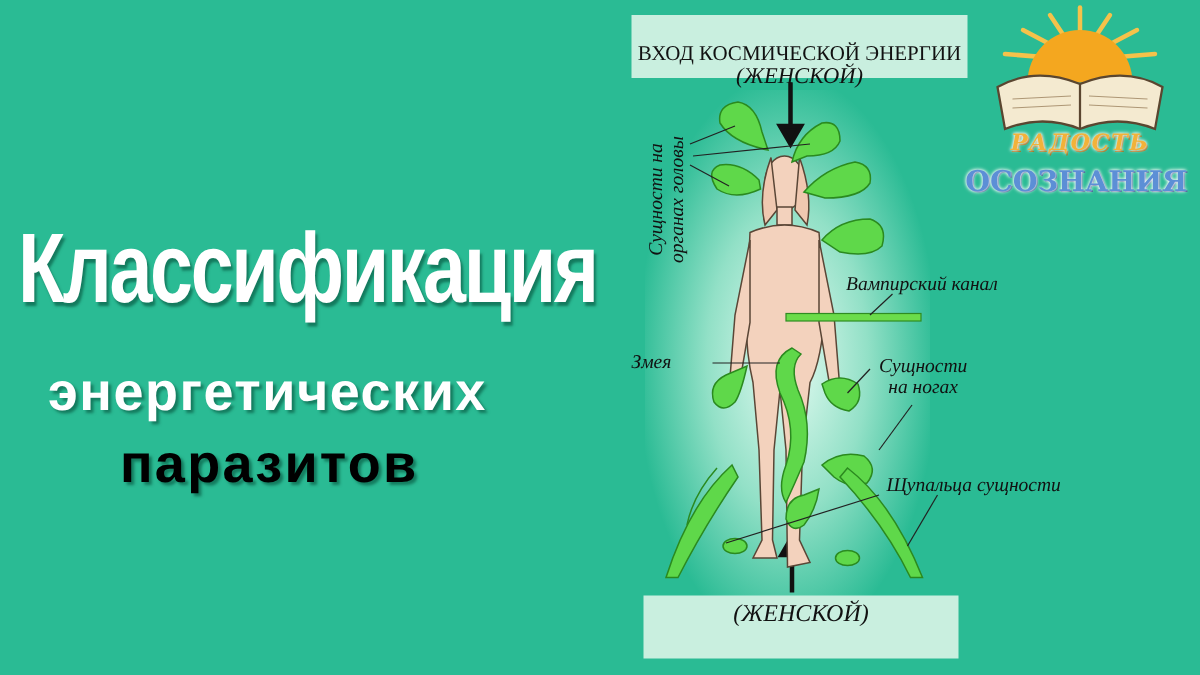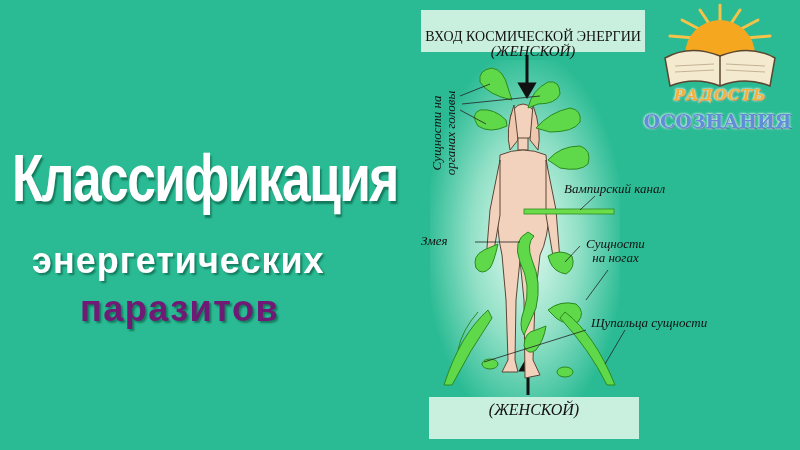--- a/index.html
+++ b/index.html
@@ -21,21 +21,21 @@
     }
     .title-sub1 {
       position: absolute; left: 32px; top: 240px;
       font-weight: bold; font-size: 36px; color: #ffffff;
       letter-spacing: 1px;
       text-shadow: 2px 2px 2px rgba(0,70,50,0.55);
       white-space: nowrap;
     }
     .title-sub2 {
       position: absolute; left: 80px; top: 288px;
-      font-weight: bold; font-size: 36px; color: #701a75;
+      font-weight: bold; font-size: 36px; color: #000000;
       letter-spacing: 1.5px;
       text-shadow: 2px 2px 2px rgba(0,70,50,0.55);
       white-space: nowrap;
     }
 
     .diagram { position: absolute; left: 400px; top: 0; width: 260px; height: 450px; }
     .glow {
       position: absolute; left: 30px; top: 60px; width: 190px; height: 360px;
       background: radial-gradient(ellipse at center, rgba(240,255,248,0.95) 0%, rgba(190,240,220,0.7) 40%, rgba(42,187,148,0) 75%);
     }

